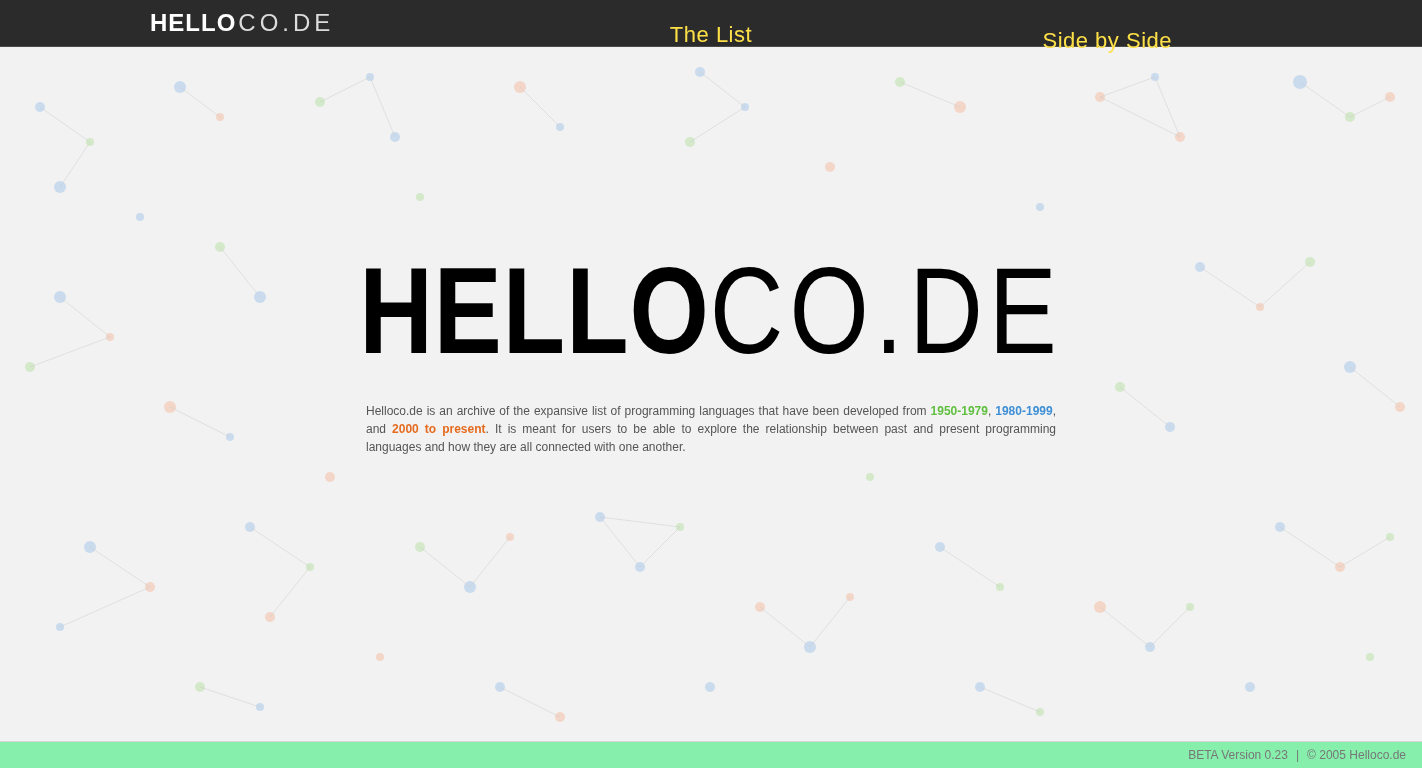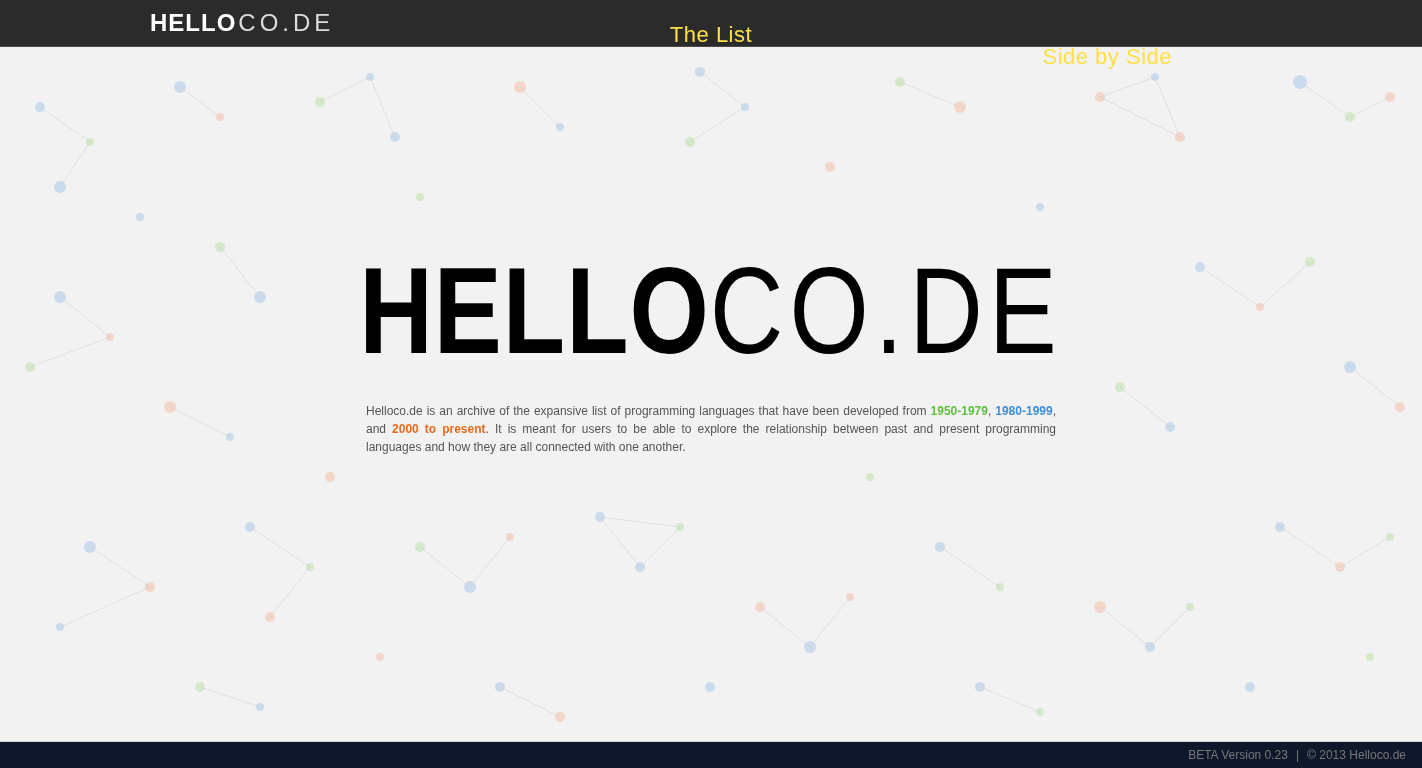--- a/index.html
+++ b/index.html
@@ -46,21 +46,21 @@
   }
   .header .nav-link {
     font-size: 22px;
     font-weight: 300;
     color: #fde047;
     letter-spacing: 0.5px;
     cursor: pointer;
     margin-top: 24px;
   }
   .nav-list { position:absolute; left:50%; transform:translateX(-50%); top:0; height:46px; display:flex; align-items:center; }
-  .nav-side { position:absolute; right:250px; top:16px; height:58px; display:flex; align-items:center; }
+  .nav-side { position:absolute; right:250px; top:0; height:58px; display:flex; align-items:center; }
 
   
   .bg-layer {
     position: absolute;
     top: 47px;
     left: 0;
     width: 1422px;
     height: 695px;
     z-index: 1;
   }
@@ -115,21 +115,21 @@
   .hero-desc .era3 { color: #e56b1f; font-weight: 700; }
 
   
   .footer {
     position: absolute;
     bottom: 0;
     left: 0;
     right: 0;
     height: 26px;
     border-top: 1px solid #d5d5d5;
-    background: #0f172a;
+    background: #86efac;
     display: flex;
     align-items: center;
     justify-content: flex-end;
     padding-right: 12px;
     font-size: 12px;
     color: #777;
     z-index: 20;
     padding-left: 24px;
   }
   .footer span { margin: 0 4px; }
@@ -328,14 +328,14 @@
     <span class="code">CO.DE</span>
   </div>
   <p class="hero-desc">
     <span>Helloco.de is an archive of the expansive list of programming languages that have been developed from </span><span class="era1">1950-1979</span><span>, </span><span class="era2">1980-1999</span><span>, and </span><span class="era3">2000 to present</span><span>. It is meant for users to be able to explore the relationship between past and present programming languages and how they are all connected with one another.</span>
   </p>
 </div>
 
 <div class="footer">
   <span>BETA Version 0.23</span>
   <span>|</span>
-  <span>© 2013 Helloco.de</span>
+  <span>© 2005 Helloco.de</span>
 </div>
 
 </body></html>

